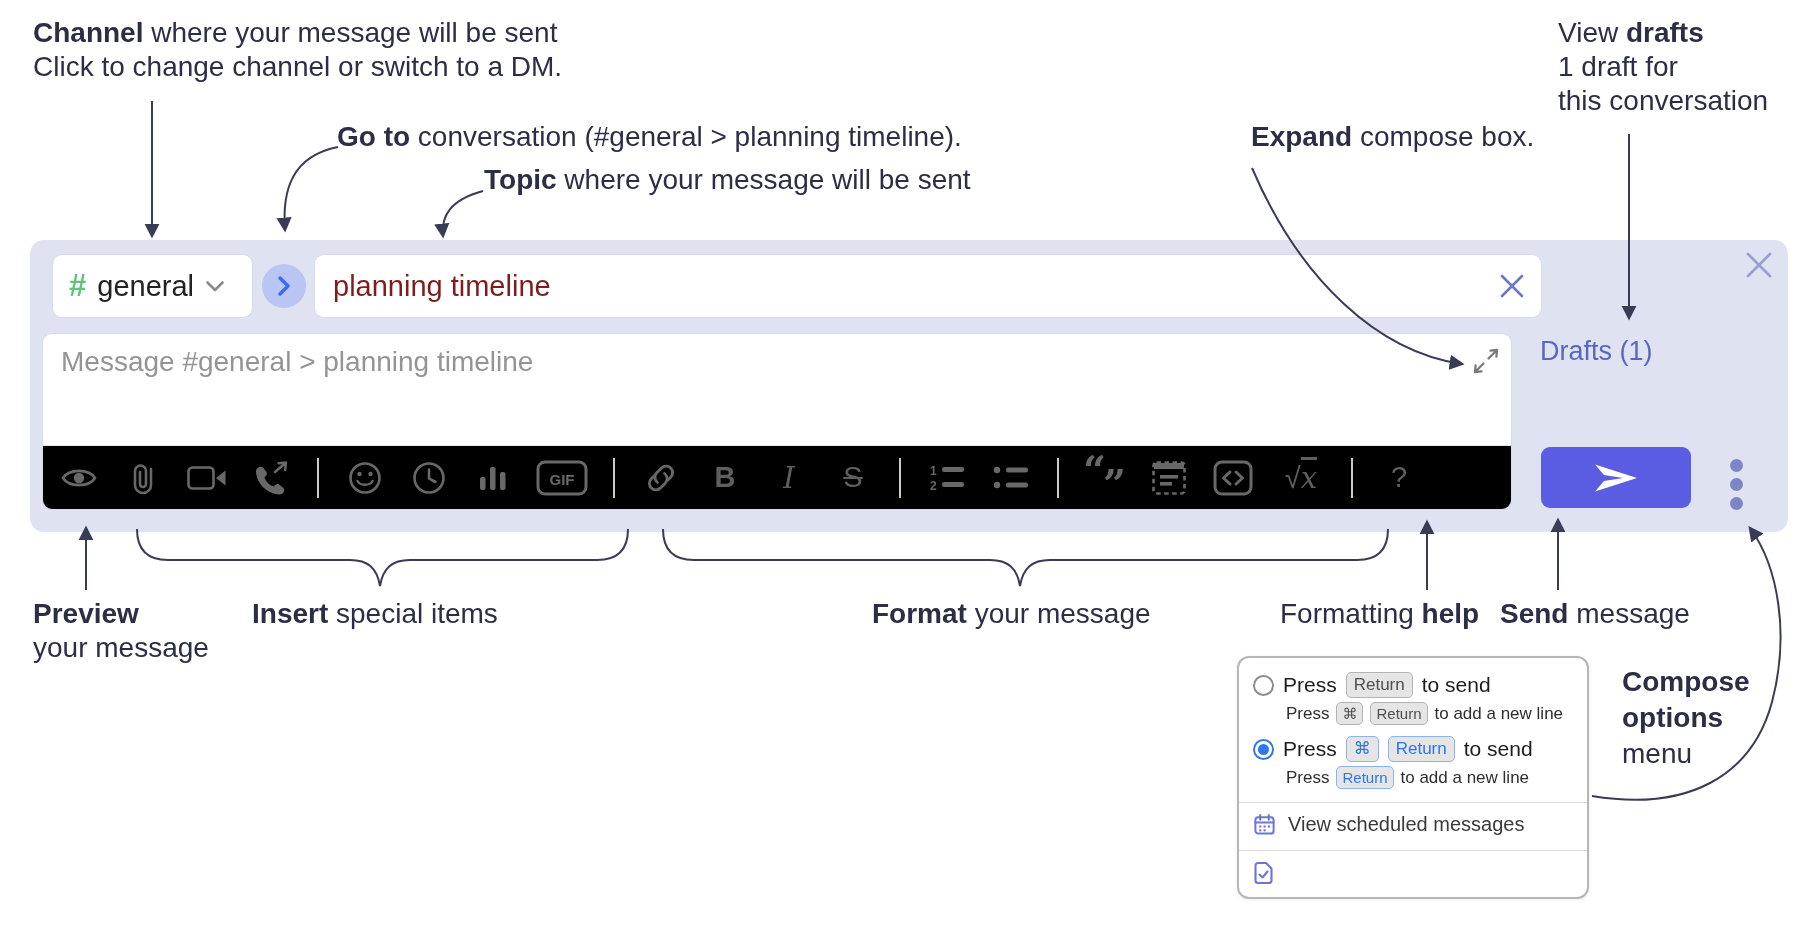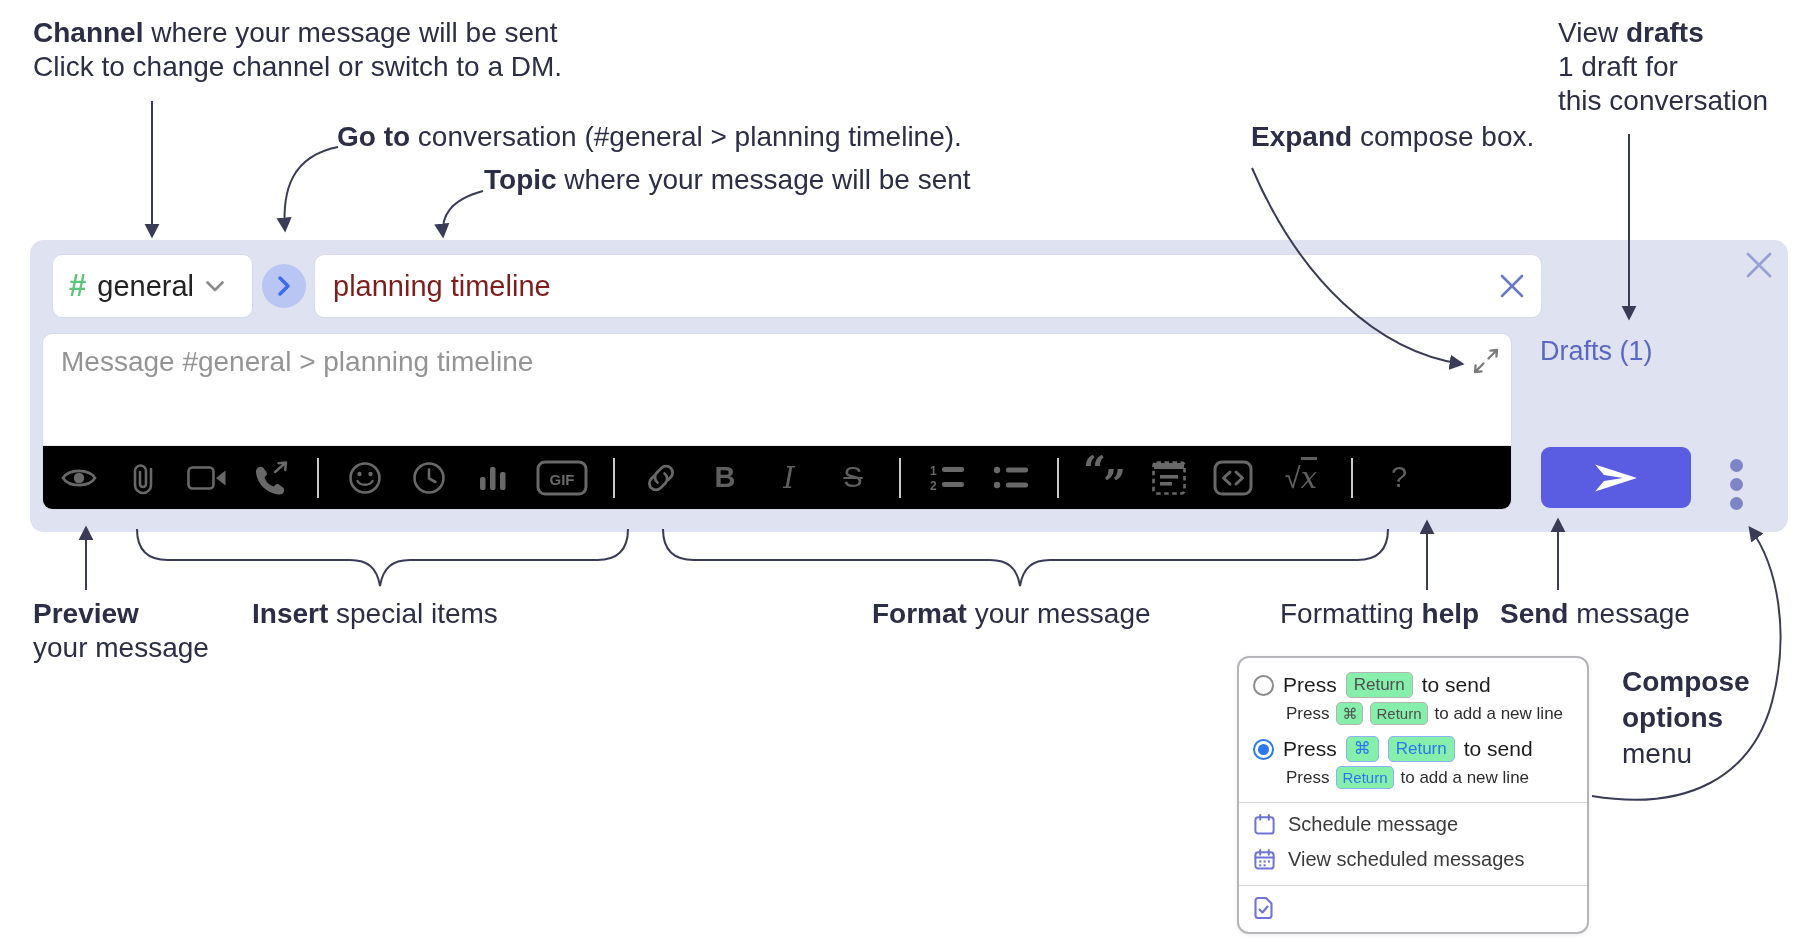--- a/index.html
+++ b/index.html
@@ -62,21 +62,21 @@
   .dots-btn i{width:13px;height:13px;border-radius:50%;background:#7e85c6;}
   .close-btn{position:absolute;left:1714px;top:10px;}
 
   
   .popup{position:absolute;left:1237px;top:656px;width:352px;background:#ffffff;
       border:2px solid #b5b5ba;border-radius:12px;box-sizing:border-box;z-index:5;
       padding:8px 0 6px;box-shadow:0 1px 4px rgba(0,0,0,0.08);}
   .opt-row{display:flex;align-items:center;gap:9px;padding:6px 14px 0;font-size:21px;color:#1d1d1d;cursor:pointer;}
   .opt-sub{display:flex;align-items:center;gap:7px;padding:4px 14px 5px 47px;font-size:17px;color:#2e2e2e;}
   .kbd{border:1.5px solid #b3b3b3;border-radius:5px;padding:0 7px;font-size:17px;line-height:24px;
-      color:#4f4f4f;background:#86efac;white-space:nowrap;text-align:right;}
+      color:#4f4f4f;background:#e5e5e5;white-space:nowrap;text-align:right;}
   .kbd.sm{font-size:15px;padding:0 5px;line-height:21px;}
   .kbd.blue{border-color:#8ab2f5;color:#2b77ee;}
   .radio{width:17px;height:17px;border:2px solid #8b8b8b;border-radius:50%;flex:0 0 auto;position:relative;background:#fff;}
   .radio.checked{border-color:#2e78ee;}
   .radio.checked::after{content:"";position:absolute;left:3px;top:3px;width:11px;height:11px;border-radius:50%;background:#2e78ee;}
   .menu-divider{border-top:1.5px solid #dadada;margin:8px 0 4px;}
   .menu-item{display:flex;align-items:center;gap:12px;padding:6px 14px;font-size:20px;color:#3a3a3a;cursor:pointer;}
   .mi-icon{flex:0 0 auto;display:flex;}
 </style>
 </head>
@@ -351,31 +351,20 @@
     <span>Press</span>
     <span class="kbd sm blue">Return</span>
     <span>to add a new line</span>
   </div>
   <div class="menu-divider"></div>
   <div class="menu-item">
     <span class="mi-icon">
       <svg width="23" height="23" viewBox="0 0 24 24">
           <g fill="none" stroke="#6f74d4" stroke-width="2.1" stroke-linecap="round">
         <rect x="2.5" y="4.5" width="19" height="17" rx="3"></rect>
-            <path d="M7.5,2 V7 M16.5,2 V7"></path>
-          </g>
-      </svg>
-    </span>
-    <span>Schedule message</span>
-  </div>
-  <div class="menu-item">
-    <span class="mi-icon">
-      <svg width="23" height="23" viewBox="0 0 24 24">
-          <g fill="none" stroke="#6f74d4" stroke-width="2.1" stroke-linecap="round">
-        <rect x="2.5" y="4.5" width="19" height="17" rx="3"></rect>
             <path d="M7.5,2 V7 M16.5,2 V7 M2.5,10 H21.5"></path>
           </g>
         <g fill="#6f74d4">
             <rect x="6.5" y="13" width="2.2" height="2.2"></rect>
             <rect x="11" y="13" width="2.2" height="2.2"></rect>
             <rect x="15.5" y="13" width="2.2" height="2.2"></rect>
             <rect x="6.5" y="17" width="2.2" height="2.2"></rect>
             <rect x="11" y="17" width="2.2" height="2.2"></rect>
           </g>
       </svg>

